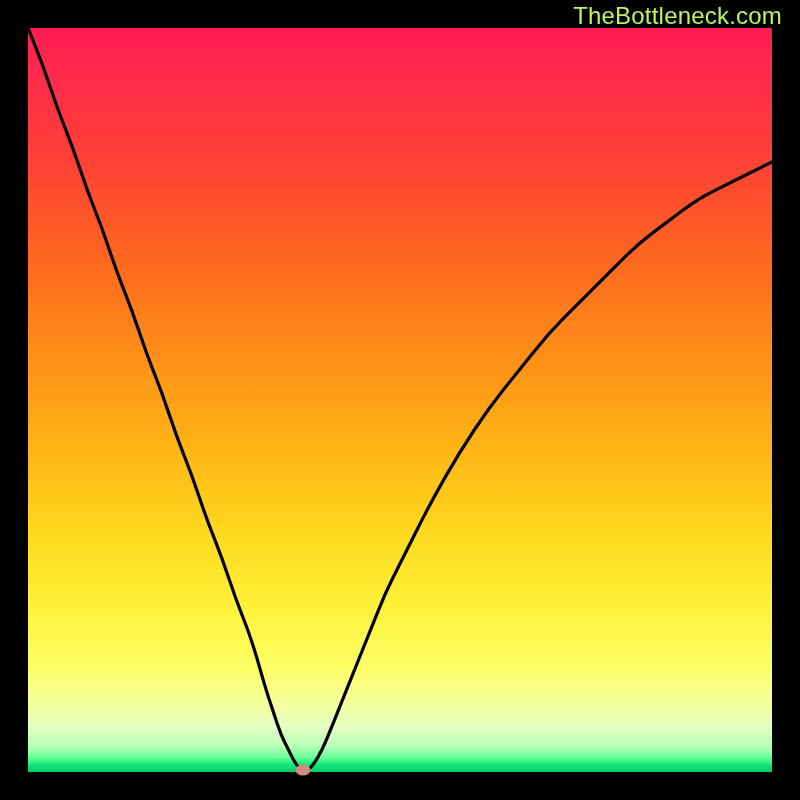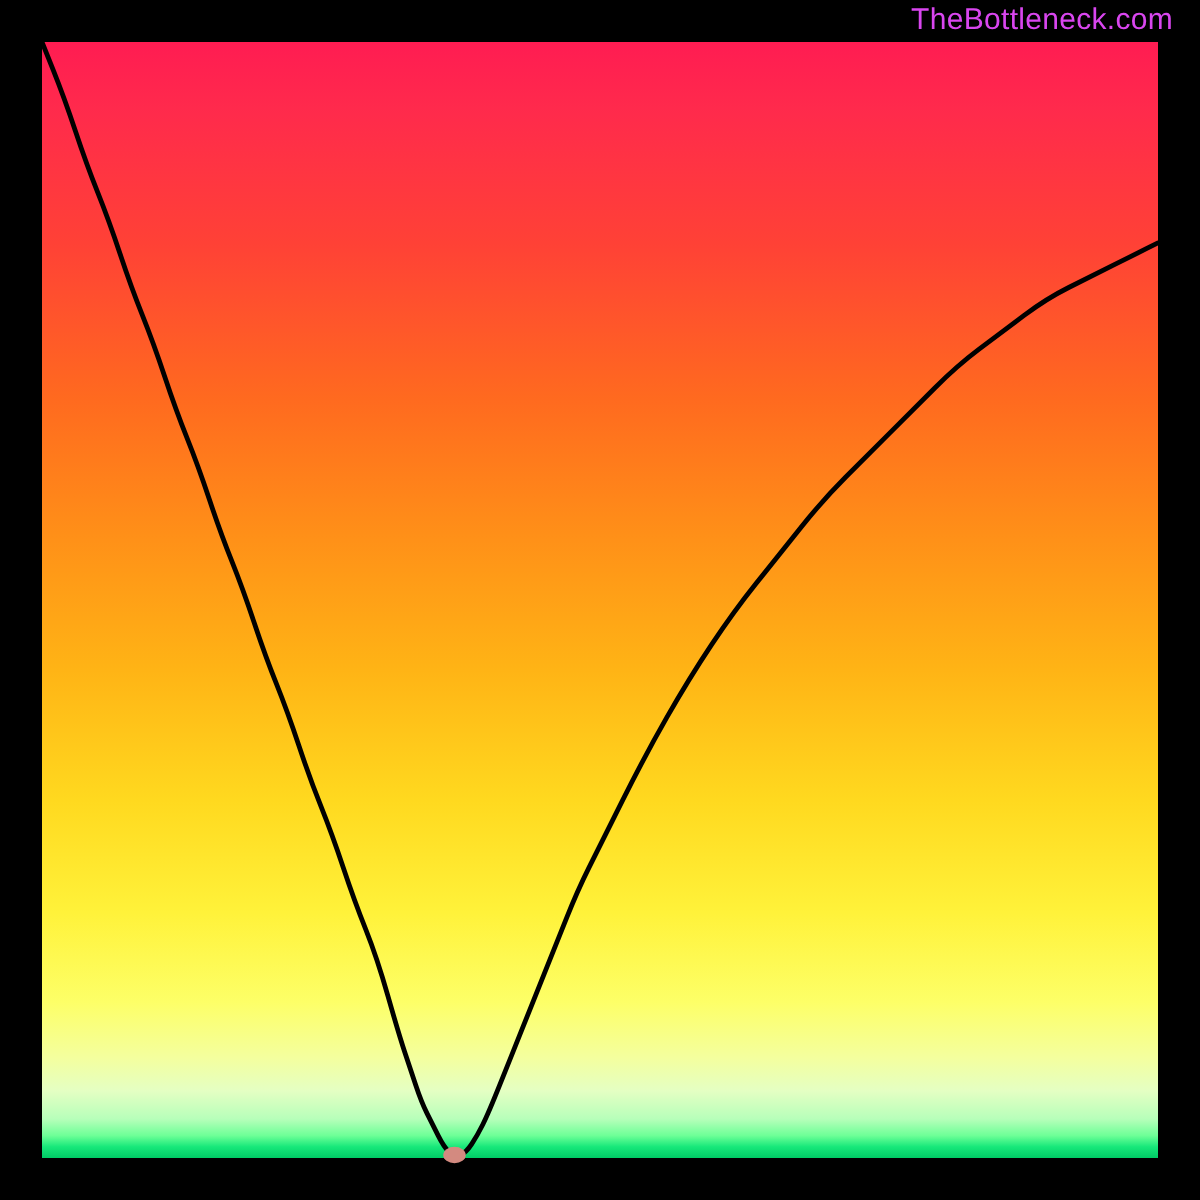--- a/index.html
+++ b/index.html
@@ -14,22 +14,22 @@
   .frame {
     position: relative;
     width: 800px;
     height: 800px;
     background: #000;
   }
   .watermark {
     position: absolute;
     top: 2px;
     right: 18px;
-    color: #d946ef;
-    font-size: 20px;
+    color: #bef264;
+    font-size: 24px;
     font-weight: 500;
     letter-spacing: 0.2px;
     z-index: 5;
     user-select: none;
   }
   .plot-area {
     position: absolute;
     left: 28px;
     top: 28px;
     width: 744px;

